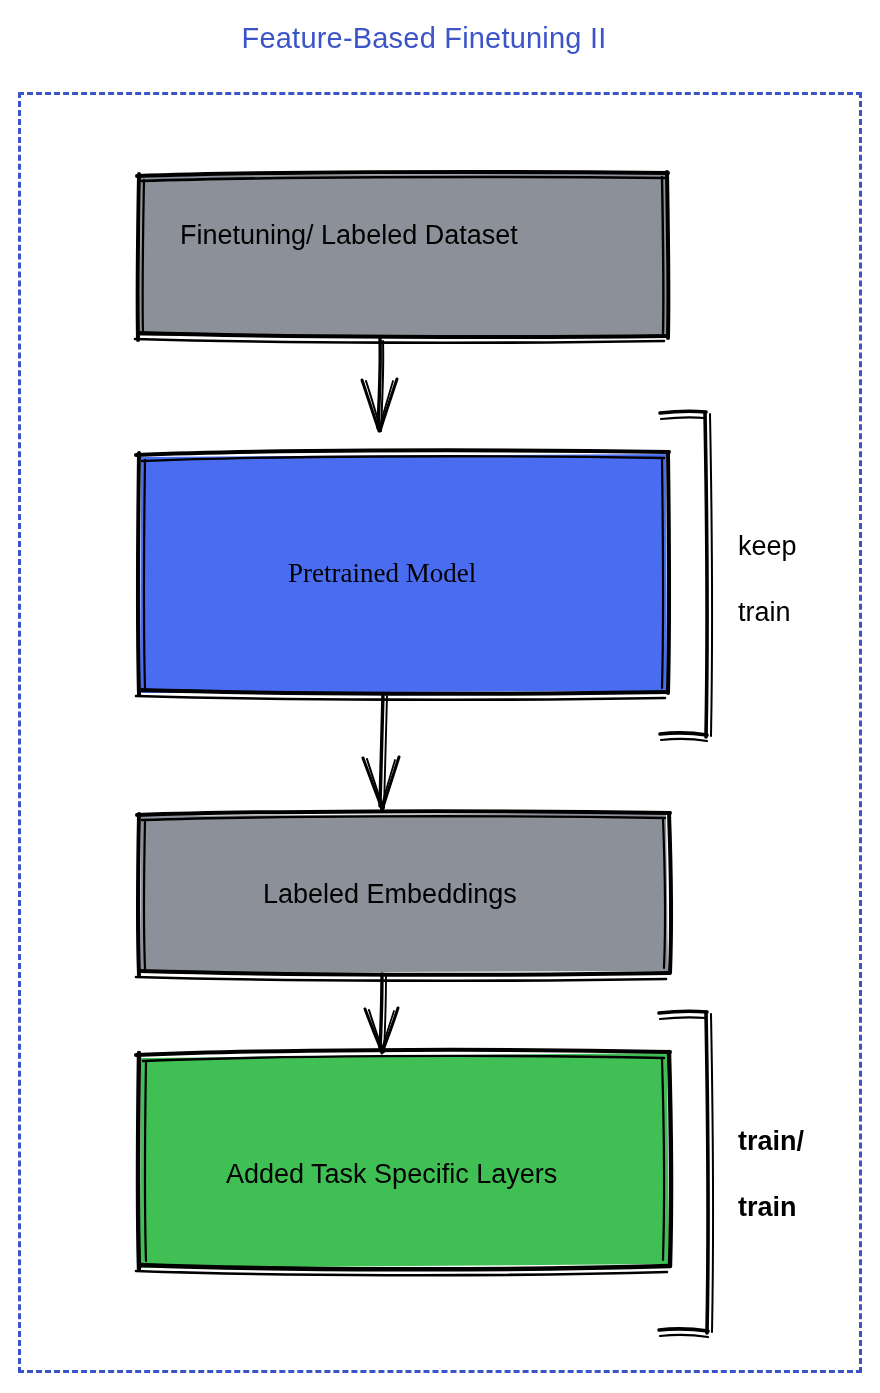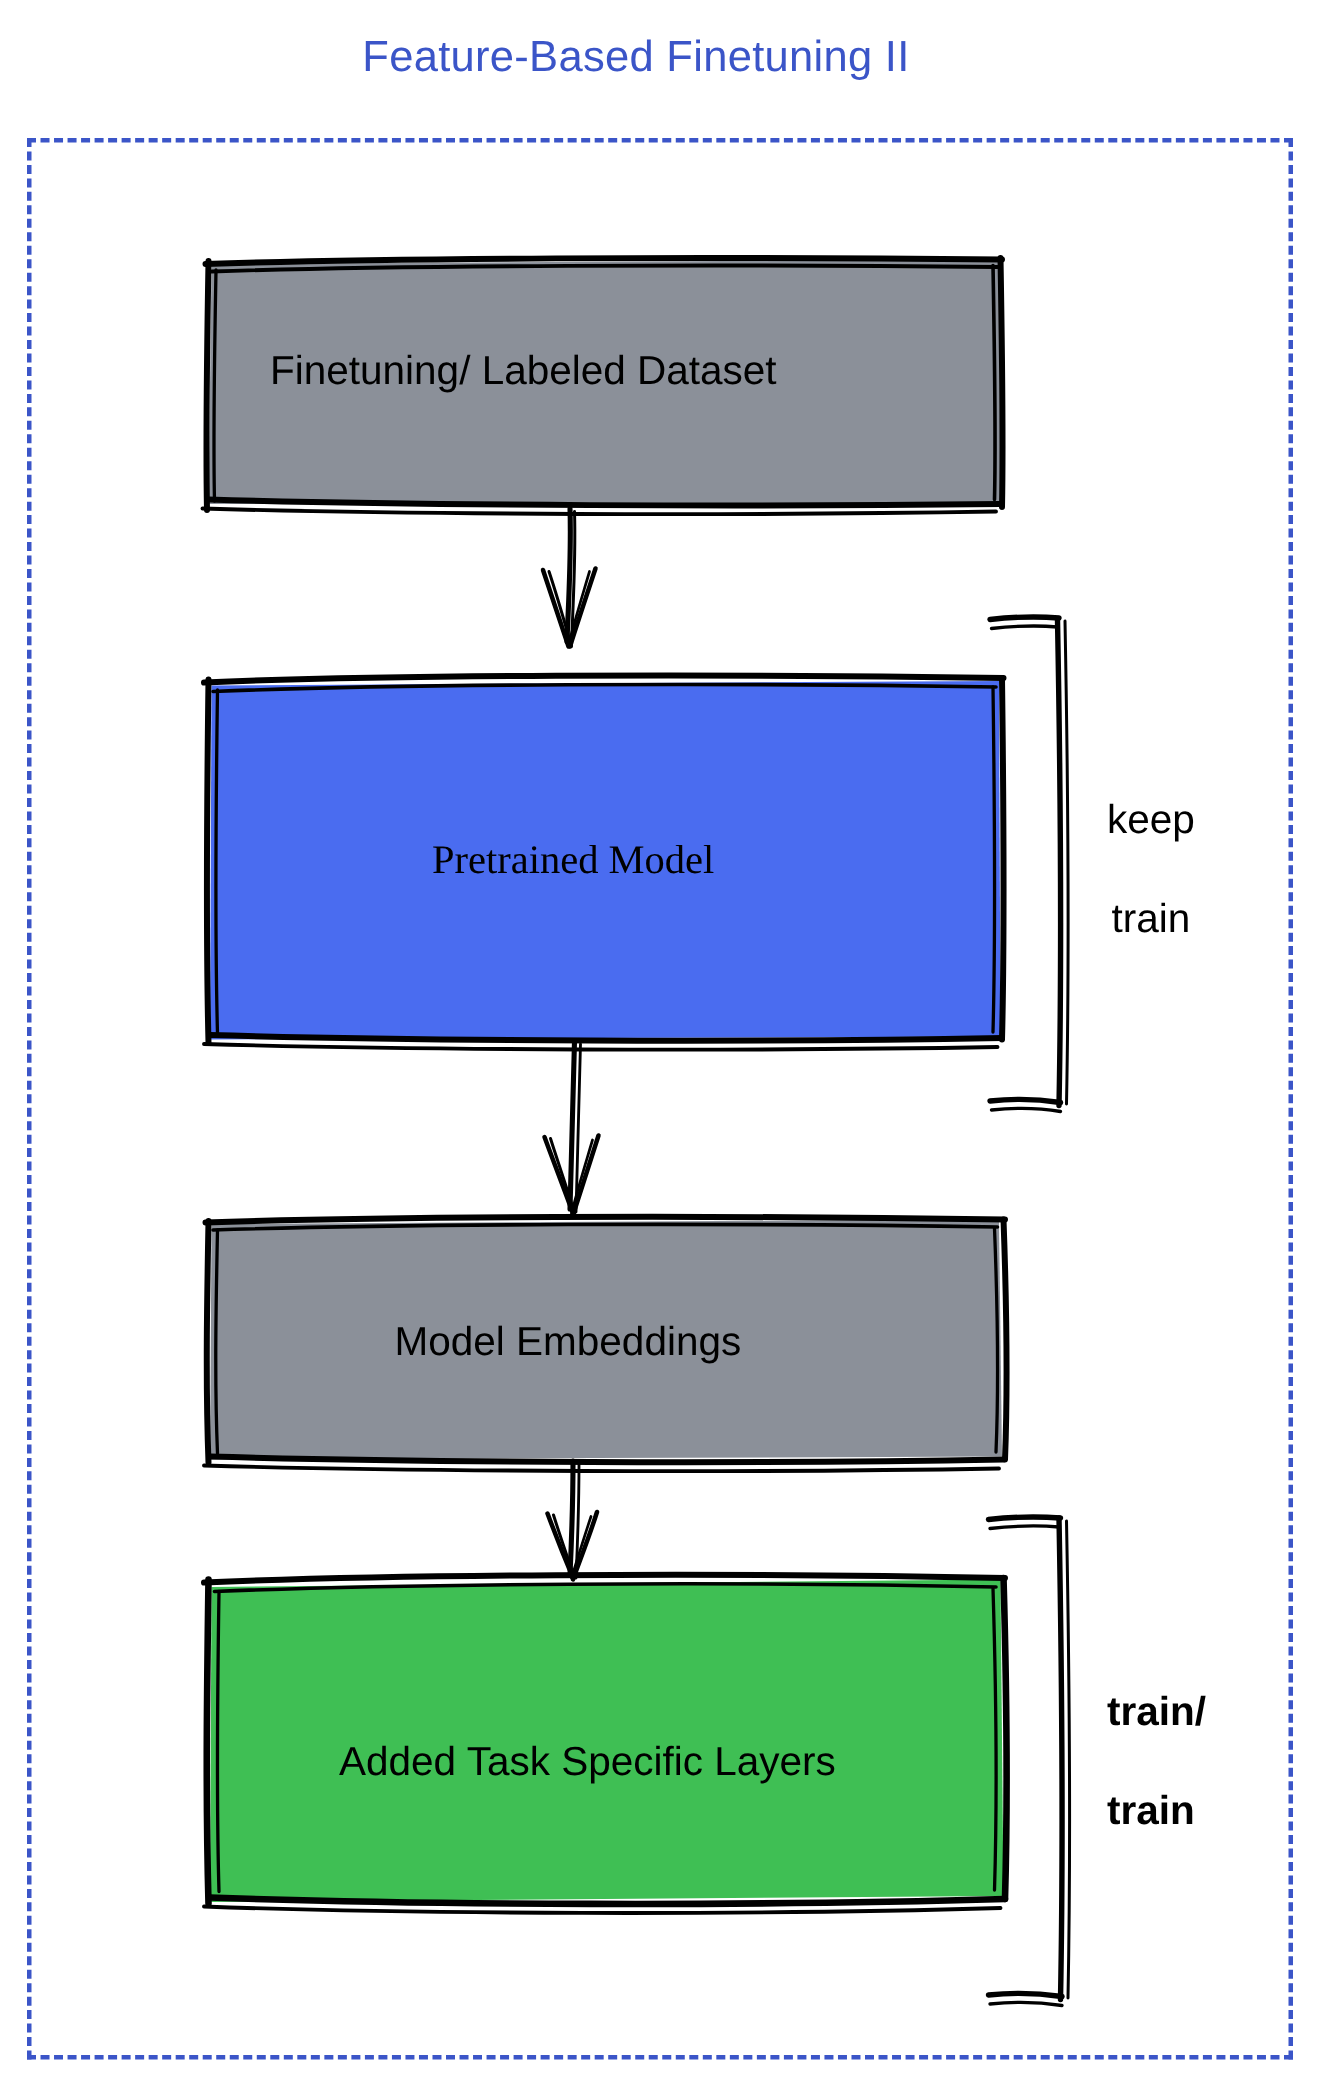--- a/index.html
+++ b/index.html
@@ -181,29 +181,29 @@
     <g>
       <path d="M659,1013 C677,1011 694,1011 707,1012" fill="none" stroke="#000" stroke-width="3.6" stroke-linecap="round"></path>
       <path d="M660,1019 C678,1017 694,1017 706,1018" fill="none" stroke="#000" stroke-width="2.2" stroke-linecap="round"></path>
       <path d="M706,1012 C708,1120 709,1228 707,1333" fill="none" stroke="#000" stroke-width="3.6" stroke-linecap="round"></path>
       <path d="M711,1014 C713,1120 714,1228 712,1332" fill="none" stroke="#000" stroke-width="2" stroke-linecap="round"></path>
       <path d="M659,1330 C677,1328 694,1329 708,1331" fill="none" stroke="#000" stroke-width="3.6" stroke-linecap="round"></path>
       <path d="M660,1336 C679,1334 695,1335 708,1337" fill="none" stroke="#000" stroke-width="2.2" stroke-linecap="round"></path>
     </g>
   </svg>
 
-  <div class="node-label" style="left:180px; top:220px;margin-top:12px;">Finetuning/ Labeled Dataset</div>
+  <div class="node-label" style="left:180px; top:220px;">Finetuning/ Labeled Dataset</div>
 
   <div class="node-label" style="left:288px; top:558px;font-family:Liberation Serif, serif;">Pretrained Model</div>
 
-  <div class="node-label" style="left:263px; top:879px;">Model Embeddings</div>
+  <div class="node-label" style="left:263px; top:879px;">Labeled Embeddings</div>
 
   <div class="node-label" style="left:202px; top:1159px;margin-left:24px;">Added Task Specific Layers</div>
 
-  <div class="side-label" style="left:738px; top:497px;text-align:center;">
+  <div class="side-label" style="left:738px; top:497px;">
     <div>keep</div>
     <div>train</div>
   </div>
 
   <div class="side-label" style="left:738px; top:1092px;font-weight:bold;">
     <div>train/</div>
     <div>train</div>
   </div>
 
   <div class="node-hit" style="left:138px; top:172px; width:530px; height:167px;"></div>

